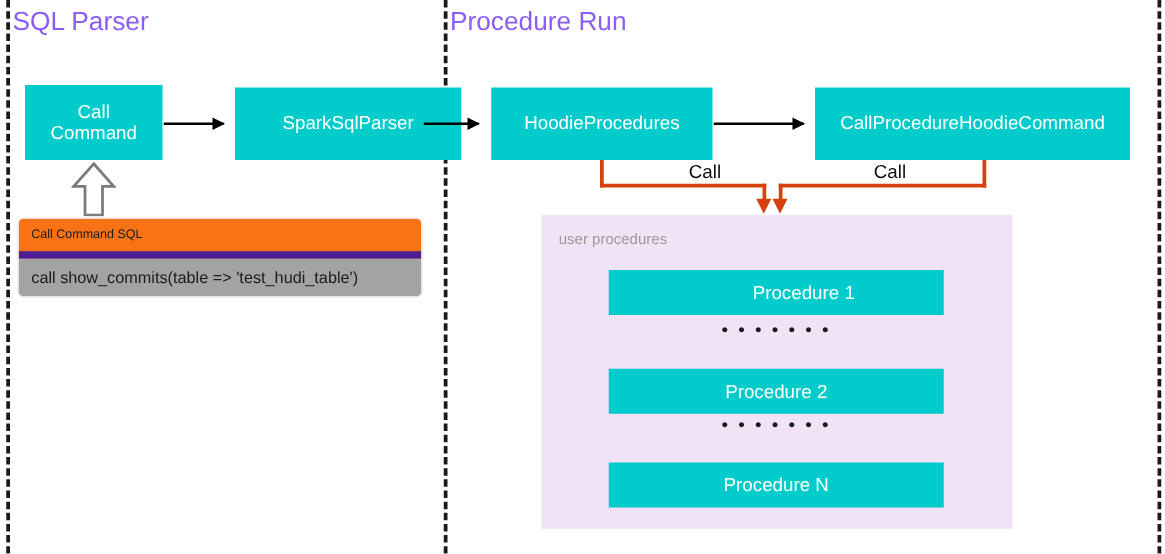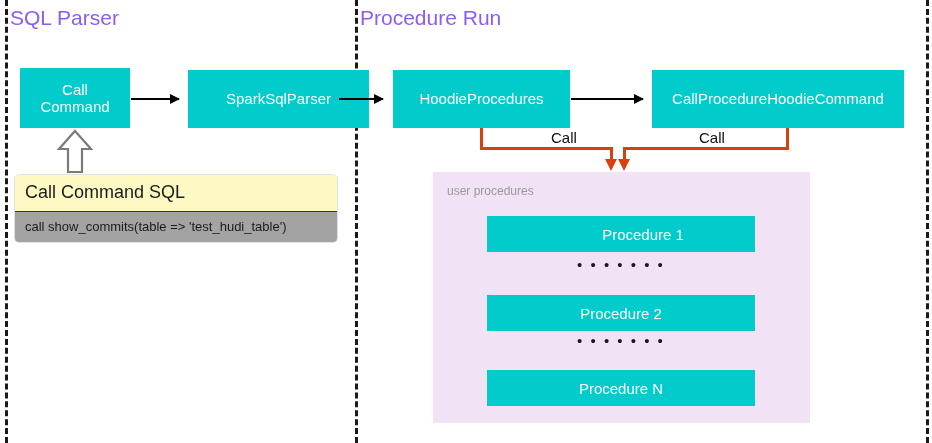--- a/index.html
+++ b/index.html
@@ -101,25 +101,25 @@
     left: 14px;
     top: 174px;
     width: 324px;
     border: 1px solid #e2e2e2;
     border-radius: 5px;
     box-sizing: border-box;
     background: #ffffff;
     overflow: hidden;
   }
   #sql-table .hdr {
-    background: #fef9c3;
+    background: #f97316;
     padding: 7px 10px 8px 10px;
-    font-size: 18px;
+    font-size: 10px;
     color: #1b1b1b;
-    border-bottom: 1px solid #4c1d95;
+    border-bottom: 6px solid #4c1d95;
   }
   #sql-table .row {
     padding: 7px 10px 8px 10px;
     font-size: 13px;
     color: #1b1b1b;
     background: #a3a3a3;
     border-bottom: 1px solid #e8e8e8;
     white-space: nowrap;
   }
   #sql-table .row:last-child { border-bottom: none; }

